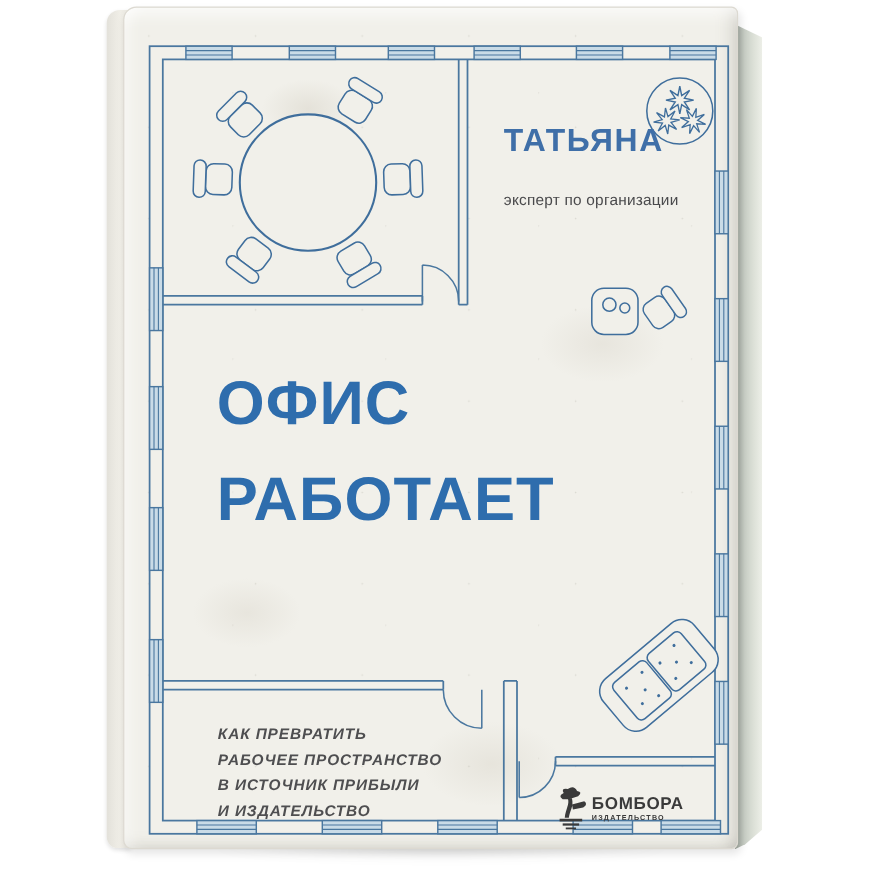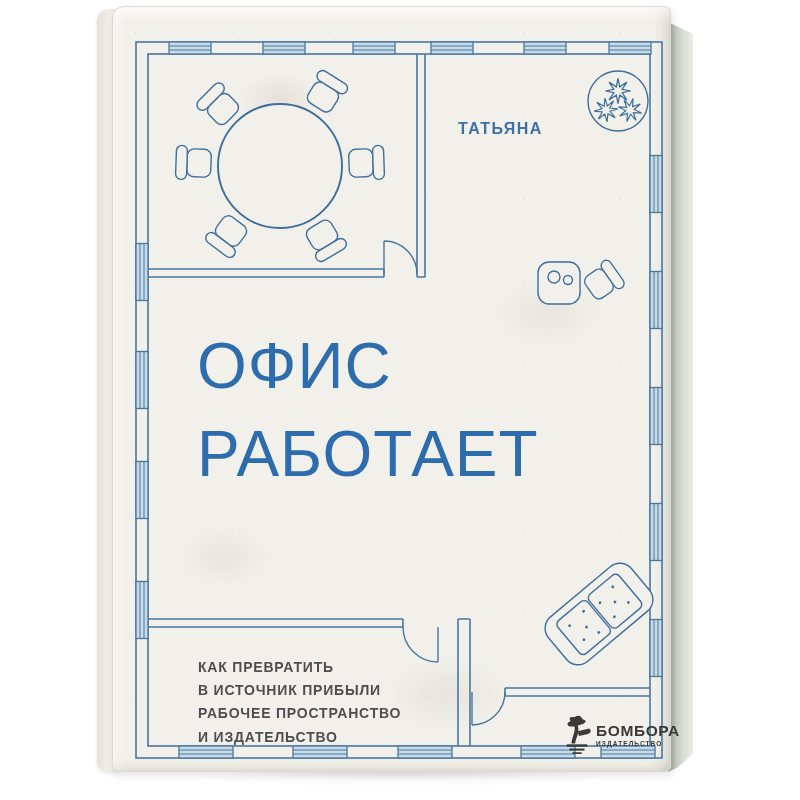--- a/index.html
+++ b/index.html
@@ -51,28 +51,28 @@
   .wall{stroke:var(--plan-blue);stroke-width:1.6;fill:none;}
   .win{stroke:var(--plan-blue);stroke-width:1.3;fill:var(--window-fill);}
   .winline{stroke:var(--plan-blue);stroke-width:1;fill:none;}
   .furn{stroke:var(--furn-blue);stroke-width:1.9;fill:var(--paper);}
   .furn-thin{stroke:var(--furn-blue);stroke-width:1.4;fill:var(--paper);}
   .dot{fill:var(--furn-blue);stroke:none;}
   .door{stroke:var(--plan-blue);stroke-width:1.4;fill:none;}
 
   
   .author-name{position:absolute;left:458px;top:115px;color:#3f6fa8;
-    font-size:16px;line-height:27px;font-weight:700;letter-spacing:1.4px;}
+    font-size:29px;line-height:27px;font-weight:700;letter-spacing:1.4px;}
   .author-role{position:absolute;left:458px;top:173px;color:#4a4a4c;
     font-size:14px;line-height:17px;font-weight:400;letter-spacing:.2px;}
   .title{position:absolute;left:197px;top:322px;color:var(--title-blue);
-    font-size:64px;line-height:88px;font-weight:400;letter-spacing:1px;}
+    font-size:56px;line-height:88px;font-weight:700;letter-spacing:1px;}
   .subtitle{position:absolute;left:198px;top:656px;color:var(--text-gray);
-    font-size:14px;line-height:23.2px;font-weight:700;letter-spacing:.8px;}
-  .publisher{position:absolute;left:563px;top:713px;display:flex;align-items:flex-start;}
+    font-size:14px;line-height:23.2px;font-weight:700;letter-spacing:.8px;font-style:italic;}
+  .publisher{position:absolute;left:505px;top:713px;display:flex;align-items:flex-start;}
   .publisher svg{display:block;}
   .publisher .ptext{margin-left:5px;padding-top:10px;}
   .publisher .pname{font-size:15.5px;font-weight:700;color:var(--logo-dark);letter-spacing:.6px;line-height:15px;}
   .publisher .ptype{font-size:6.5px;font-weight:700;color:var(--logo-dark);letter-spacing:1.1px;margin-top:2px;}
 </style>
 </head>
 <body>
 
 <div class="stage">
 
@@ -256,31 +256,32 @@
       <path class="furn-thin" transform="translate(618,91) scale(0.9)" d="M14,0 L4.6,1.9 L9.9,9.9 L1.9,4.6 L0,14 L-1.9,4.6 L-9.9,9.9 L-4.6,1.9 L-14,0 L-4.6,-1.9 L-9.9,-9.9 L-1.9,-4.6 L0,-14 L1.9,-4.6 L9.9,-9.9 L4.6,-1.9 Z"></path>
       <path class="furn-thin" transform="translate(606,110) rotate(40) scale(0.85)" d="M14,0 L4.6,1.9 L9.9,9.9 L1.9,4.6 L0,14 L-1.9,4.6 L-9.9,9.9 L-4.6,1.9 L-14,0 L-4.6,-1.9 L-9.9,-9.9 L-1.9,-4.6 L0,-14 L1.9,-4.6 L9.9,-9.9 L4.6,-1.9 Z"></path>
       <path class="furn-thin" transform="translate(630,110) rotate(-30) scale(0.85)" d="M14,0 L4.6,1.9 L9.9,9.9 L1.9,4.6 L0,14 L-1.9,4.6 L-9.9,9.9 L-4.6,1.9 L-14,0 L-4.6,-1.9 L-9.9,-9.9 L-1.9,-4.6 L0,-14 L1.9,-4.6 L9.9,-9.9 L4.6,-1.9 Z"></path>
     </g>
   </svg>
 
   <div class="author-name">
     <div>ТАТЬЯНА</div>
   </div>
   <div class="author-role">
+    <div>эксперт по организации</div>
   </div>
 
   <div class="title">
     <div>ОФИС</div>
     <div>РАБОТАЕТ</div>
   </div>
 
   <div class="subtitle">
     <div>КАК ПРЕВРАТИТЬ</div>
+    <div>РАБОЧЕЕ ПРОСТРАНСТВО</div>
     <div>В ИСТОЧНИК ПРИБЫЛИ</div>
-    <div>РАБОЧЕЕ ПРОСТРАНСТВО</div>
     <div>И ИЗДАТЕЛЬСТВО</div>
   </div>
 
   <div class="publisher">
     <svg width="28" height="44" viewBox="0 0 30 44">
       <g fill="#3a3a3a">
         <path d="M7,13 Q2,10 8,7 Q5,2 12,3 Q18,-1 21,5 Q27,6 22,10 L13,13 Z"></path>
         <path d="M16,18 L28,15 Q32,18 27,21 L17,23 Z"></path>
         <path d="M12,12 C14,18 10,22 9,31 L13,31 C14,24 18,20 16,12 Z"></path>
         <rect x="4" y="32" width="22" height="2.6"></rect>

